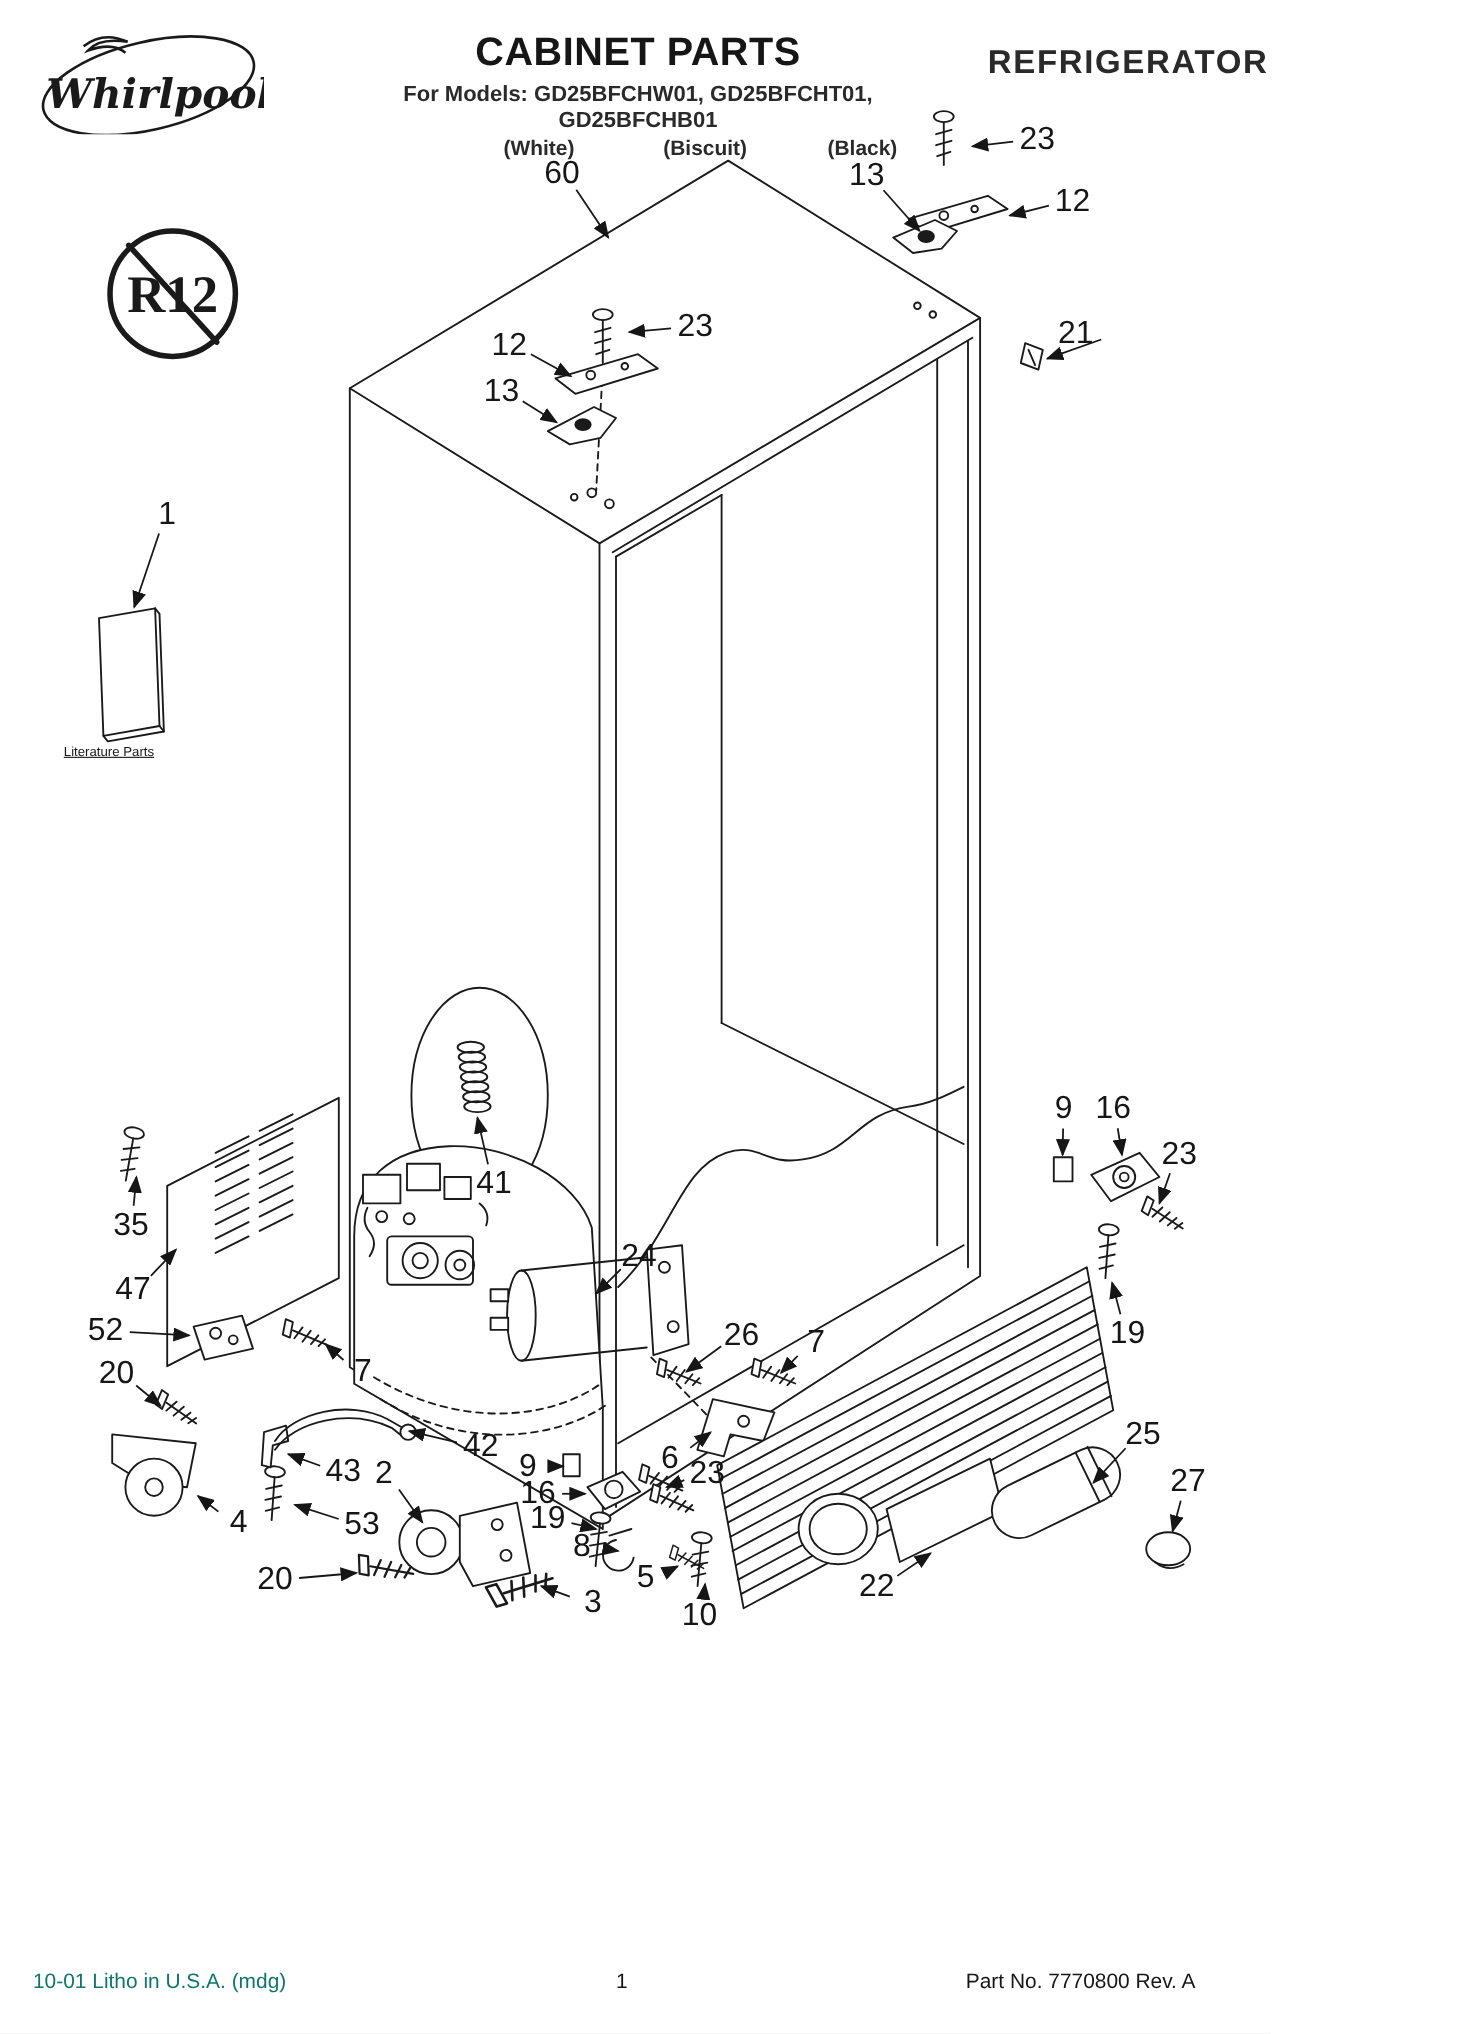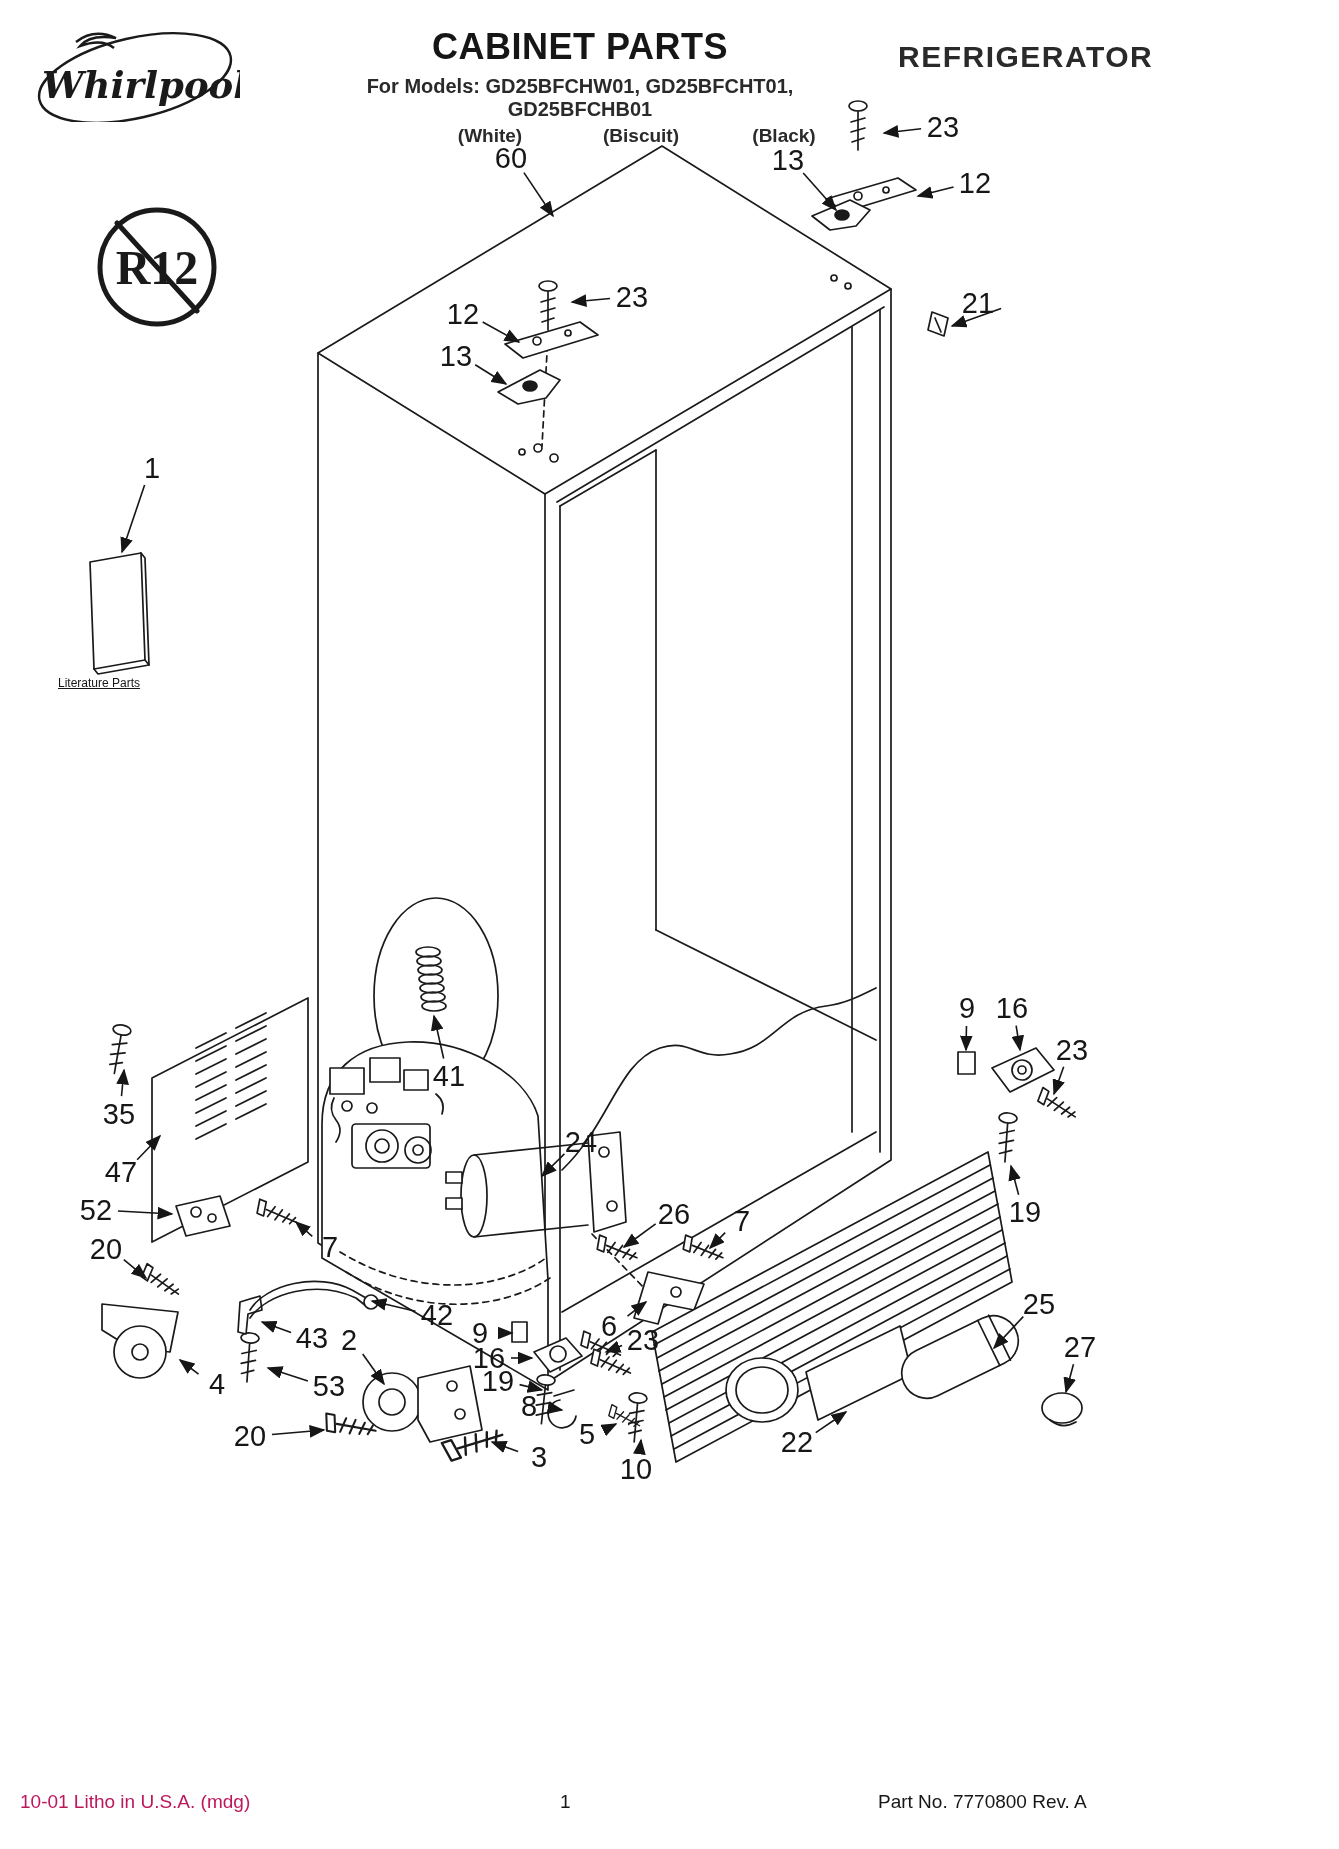--- a/index.html
+++ b/index.html
@@ -17,21 +17,21 @@
                 letter-spacing:1.5px;color:#2a2a2a;}
   
   svg.art,svg.callout-svg,.label-layer{position:absolute;left:0;top:0;width:1339px;height:1849px;}
   .label-layer{pointer-events:none;}
   .callout{position:absolute;transform:translate(-50%,-50%);font-size:29px;color:#161616;
            white-space:nowrap;line-height:1;}
   .lit-label{position:absolute;left:58px;top:676px;font-size:12px;color:#161616;
              text-decoration:underline;white-space:nowrap;}
   #callout-lines line{stroke:#161616;stroke-width:1.6;}
   
-  .footer-left{position:absolute;left:20px;top:1791px;font-size:19px;color:#be185d;}
+  .footer-left{position:absolute;left:30px;top:1791px;font-size:19px;color:#0f766e;}
   .footer-page{position:absolute;left:560px;top:1791px;font-size:19px;color:#161616;}
   .footer-right{position:absolute;left:878px;top:1791px;font-size:19px;color:#161616;}
 </style>
 </head>
 <body>
 
 <div class="page">
 
   <svg class="art" viewBox="0 0 1339 1849">
     <defs>

